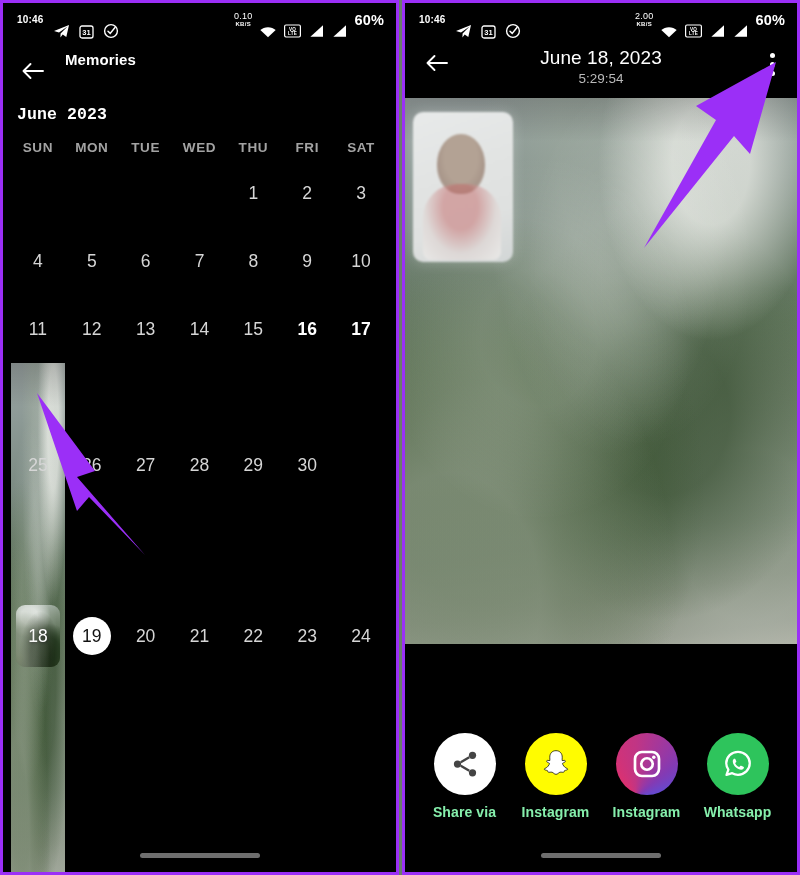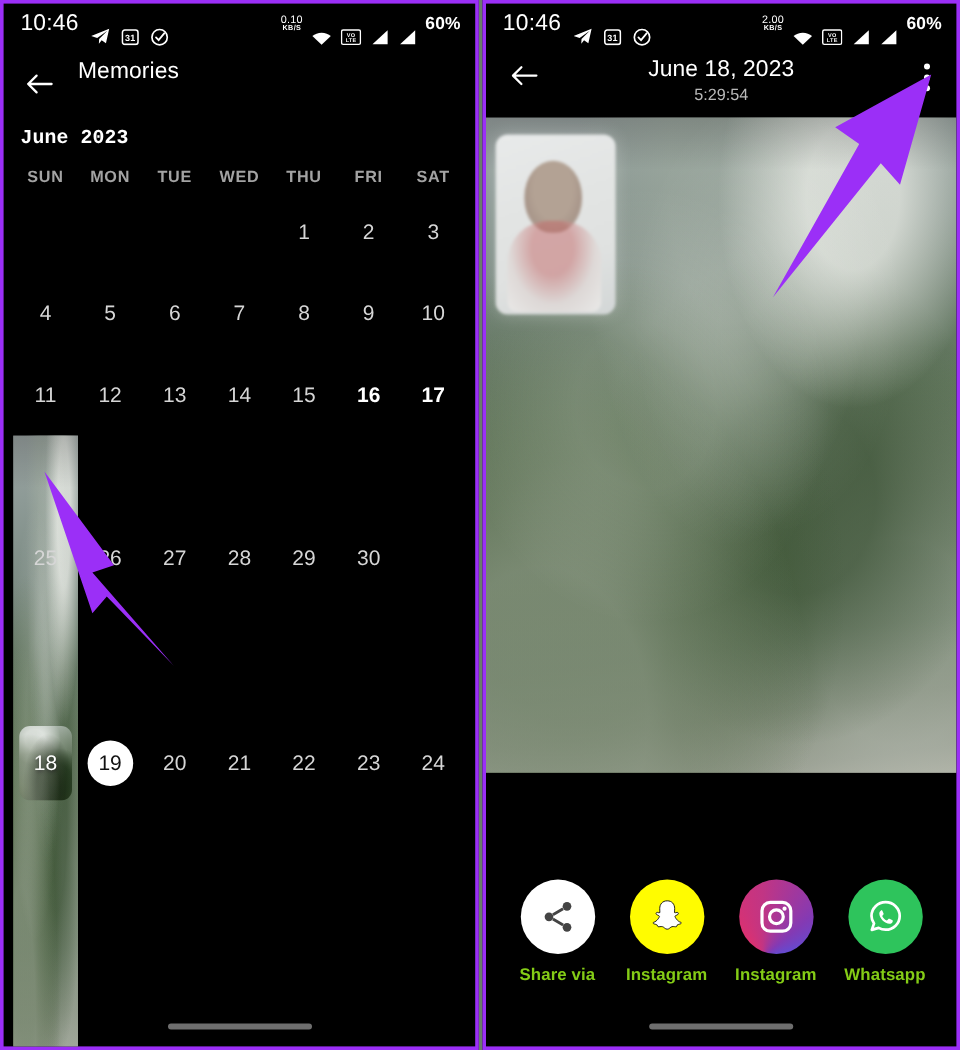--- a/index.html
+++ b/index.html
@@ -25,33 +25,33 @@
   .panel-right{ width:398px; }
 
   
   .statusbar{
     height:33px; display:flex; align-items:center;
     padding:0 12px 0 14px; color:#fff;
     font-size:14.5px; font-weight:bold; letter-spacing:.2px;
   }
   .sb-left{ display:flex; align-items:center; gap:9px; }
   .sb-right{ margin-left:auto; display:flex; align-items:center; gap:7px; }
-  .sb-time{ font-size:19px; font-weight:normal; }
+  .sb-time{ font-size:10px; font-weight:bold; }
   .sb-speed{ display:flex; flex-direction:column; align-items:center; line-height:1; }
   .sb-speed .n{ font-size:9px; font-weight:normal; }
   .sb-speed .u{ font-size:6px; font-weight:bold; letter-spacing:.3px; }
   .sb-pct{ font-size:14.5px; font-weight:bold; }
   .icn{ display:block;margin-top:26px; }
 
   
   .appbar{
     height:47px; display:flex; align-items:center;
     padding-left:18px; gap:20px; color:#fff;
   }
-  .appbar-title{ font-size:19px; font-weight:normal; letter-spacing:.1px; }
+  .appbar-title{ font-size:15px; font-weight:bold; letter-spacing:.1px; }
 
   .month-label{
     color:#fff; font-size:16.5px; font-weight:bold;
     padding:22px 0 0 14px; letter-spacing:.1px;font-family:Liberation Mono, monospace;
   }
 
   
   .cal{ padding:16px 8px 0 8px; }
   .cal-row{ display:grid; grid-template-columns:repeat(7,1fr); }
   .dow{
@@ -144,21 +144,21 @@
   .share-row{
     position:absolute; left:0; right:0; bottom:52px;
     display:flex; justify-content:space-around; align-items:flex-start;
     padding:0 14px;
   }
   .share-item{ width:84px; text-align:center; }
   .share-circle{
     width:62px; height:62px; border-radius:50%; margin:0 auto 9px auto;
     display:flex; align-items:center; justify-content:center;
   }
-  .share-label{ color:#84cc16; font-size:14px; font-weight:bold; letter-spacing:.1px; }
+  .share-label{ color:#86efac; font-size:14px; font-weight:bold; letter-spacing:.1px; }
   .c-share{ background:#fff; }
   .c-snap{ background:#fffc00; }
   .c-insta{ background:conic-gradient(from 200deg at 32% 104%, #ffd166 0deg, #f77737 50deg, #e1306c 110deg, #c13584 160deg, #833ab4 210deg, #5851db 250deg, #ffd166 360deg); }
   .c-wa{ background:#2ec45c; }
 
   
   .homebar{
     position:absolute; bottom:14px; left:50%; transform:translateX(-50%);
     width:120px; height:5px; border-radius:3px; background:#6e6e6e;
   }

